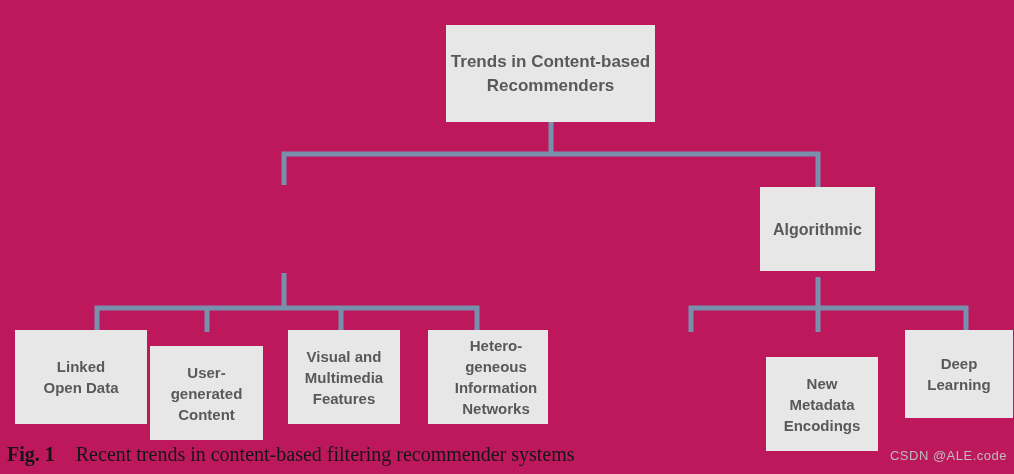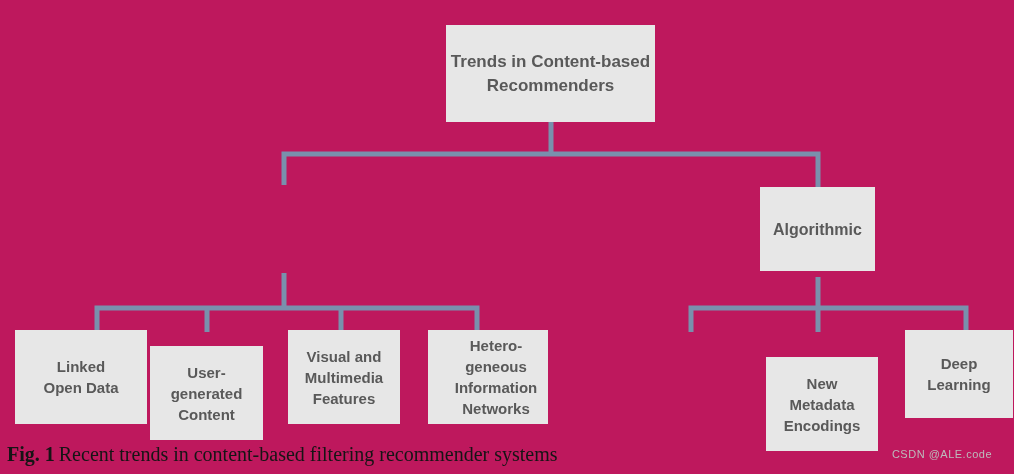--- a/index.html
+++ b/index.html
@@ -54,27 +54,27 @@
   .caption {
     position: absolute;
     left: 7px; top: 443px;
     font-family: "Liberation Serif", serif;
     font-size: 20px;
     color: #151515;
     white-space: nowrap;
   }
   .caption .fig-label {
     font-weight: bold;
-    margin-right: 4px;
+    margin-right: 21px;
   }
   .watermark {
     position: absolute;
-    right: 22px; top: 448px;
+    right: 7px; top: 448px;
     font-family: "Liberation Sans", sans-serif;
-    font-size: 11px;
+    font-size: 13px;
     color: var(--watermark, #bcbcbc);
     letter-spacing: 0.5px;
   }
 </style>
 </head>
 <body>
 
 <div class="canvas">
 
   <svg class="connectors" width="1014" height="474" viewBox="0 0 1014 474" aria-hidden="true">

